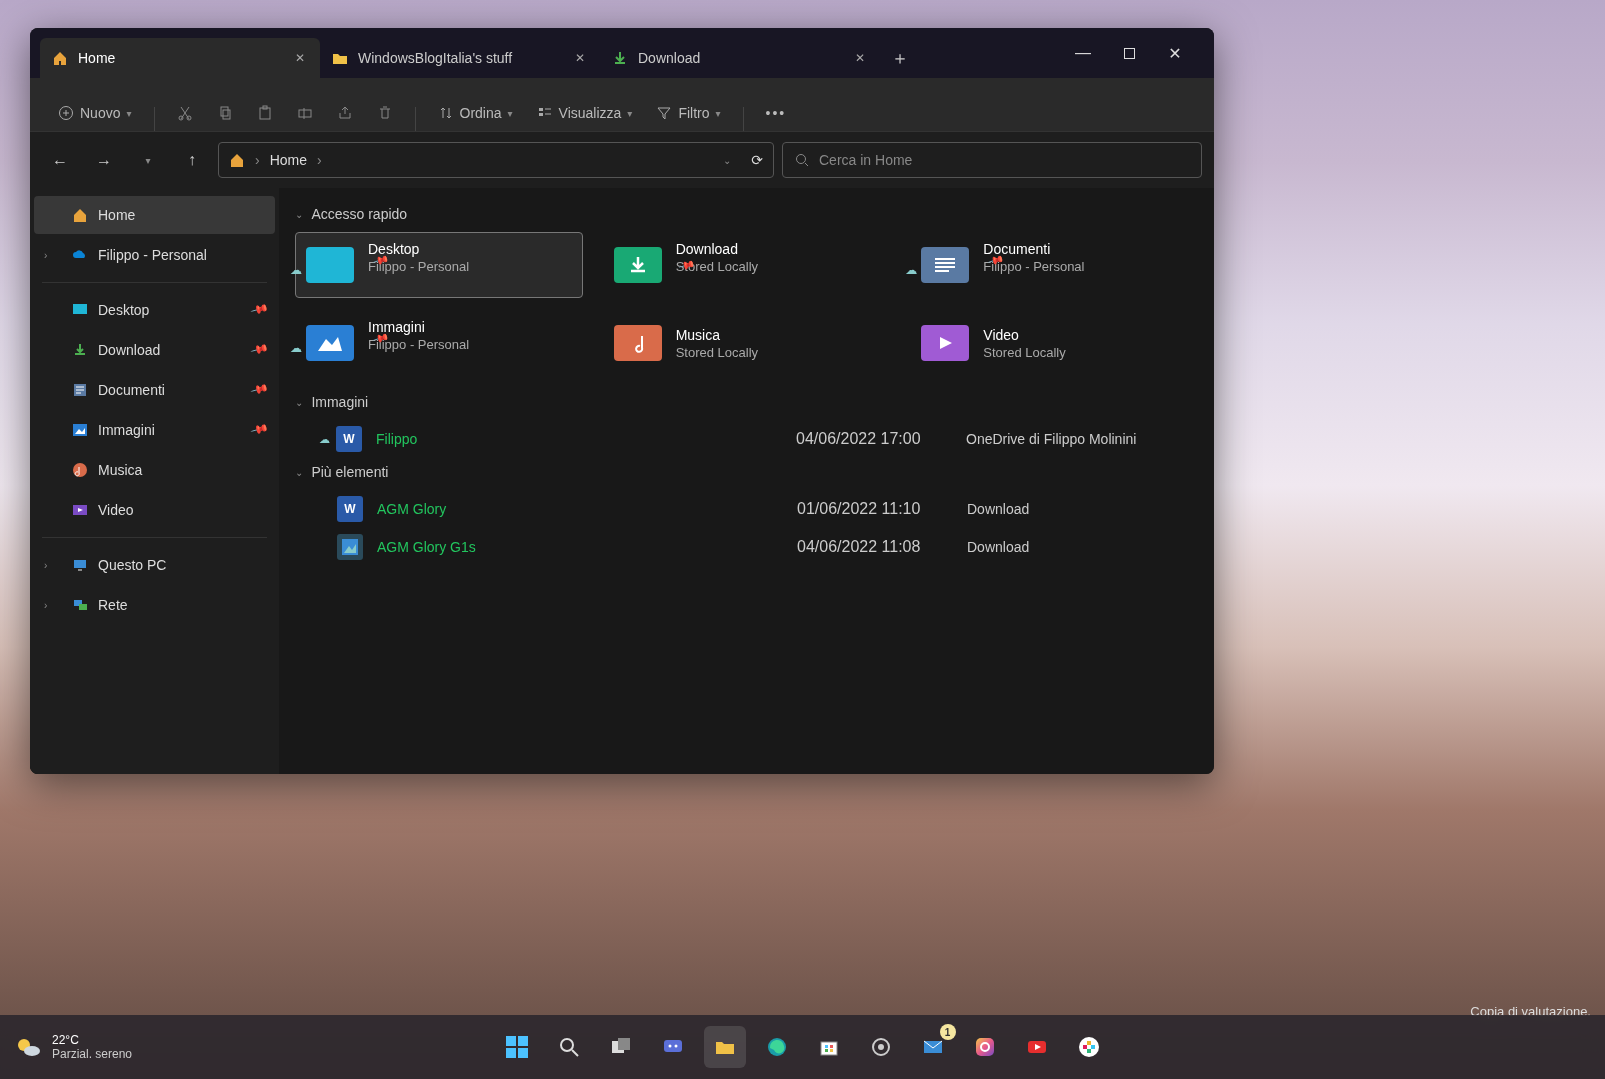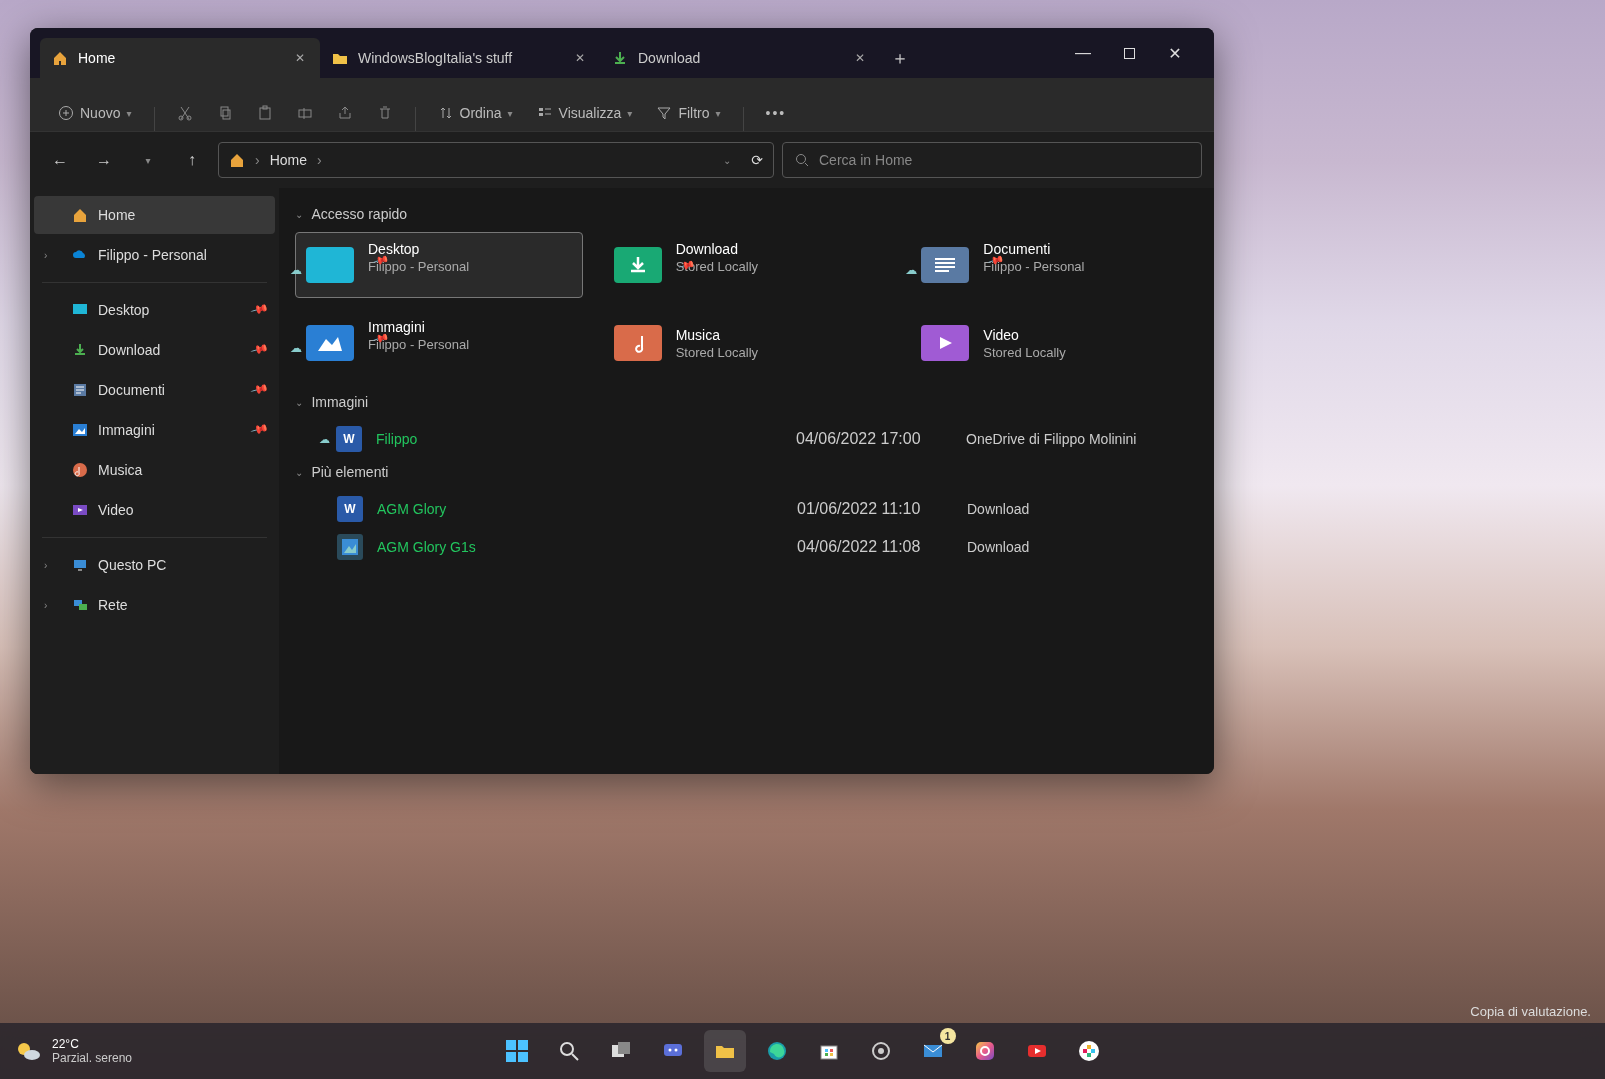--- a/index.html
+++ b/index.html
@@ -204,21 +204,21 @@
 .statusbar .spacer{flex:1;}
 .view-toggle { display:flex; gap:4px;}
 .vt-btn { width:22px; height:20px; border:1px solid #666; border-radius:3px; display:flex; align-items:center; justify-content:center; color:#ccc; font-size:12px;}
 .vt-btn.active { background:#444; }
 
 .taskbar {
   position:absolute;
   bottom:0;
   left:0;
   right:0;
-  height:56px;
+  height:64px;
   background: rgba(40,36,44,0.85);
   backdrop-filter: blur(10px);
   display:flex;
   align-items:center;
   padding:0 14px;
 }
 .weather { display:flex; align-items:center; gap:10px; color:#fff;}
 .weather-text { display:flex; flex-direction:column; font-size:12px; line-height:1.2;}
 .taskbar-center { position:absolute; left:50%; transform:translateX(-50%); display:flex; gap:10px; align-items:center;}
 .tb-icon { width:42px; height:42px; border-radius:6px; display:flex; align-items:center; justify-content:center; position:relative;}

